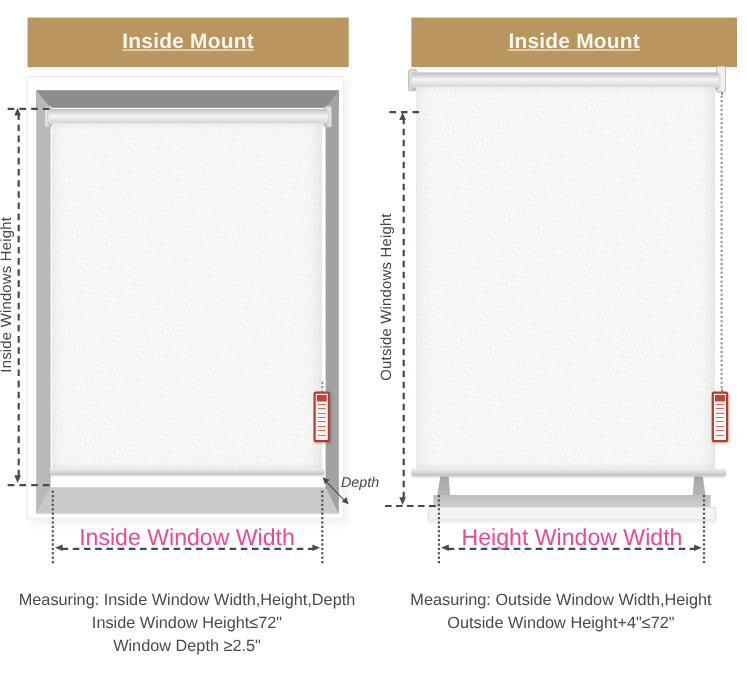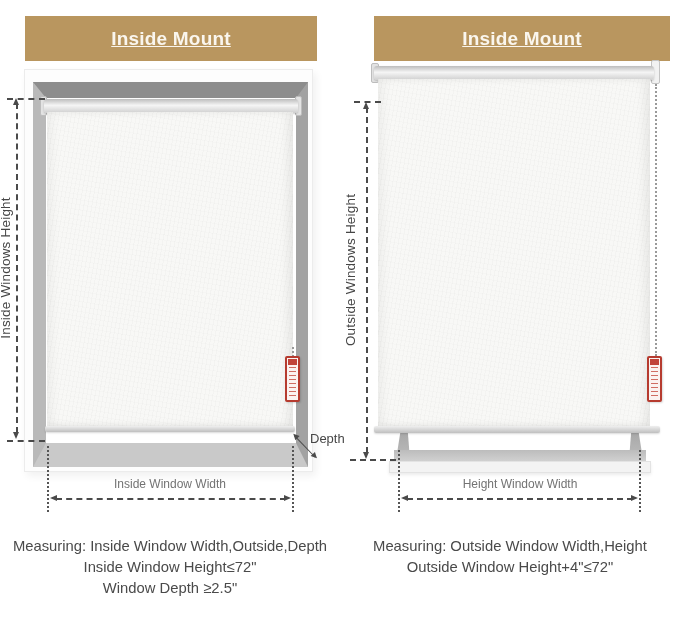--- a/index.html
+++ b/index.html
@@ -74,21 +74,21 @@
   .hdash{height:0;border-top:2px dashed #4a4a4a;}
   .vdot{width:0;border-left:2px dotted #555;}
   .ah{width:0;height:0;border-style:solid;border-color:transparent;}
   .ah-up{border-width:0 3.5px 7px 3.5px;border-bottom-color:#4a4a4a;}
   .ah-down{border-width:7px 3.5px 0 3.5px;border-top-color:#4a4a4a;}
   .ah-left{border-width:3.5px 7px 3.5px 0;border-right-color:#4a4a4a;}
   .ah-right{border-width:3.5px 0 3.5px 7px;border-left-color:#4a4a4a;}
 
   .vlabel{width:220px;height:18px;text-align:center;transform:rotate(-90deg);
     font-size:13.5px;color:#464646;letter-spacing:.2px;}
-  .wlabel{width:220px;text-align:center;font-size:12px;color:#737373;}
+  .wlabel{width:220px;text-align:center;font-size:21px;color:#ec4899;}
   .depth-label{font-size:13px;color:#464646;}
   .depth-arrow{left:294px;top:436px;width:30px;height:0;transform:rotate(46deg);transform-origin:0 50%;}
   .depth-line{position:absolute;left:0;top:-1px;width:30px;border-top:1.5px solid #4a4a4a;}
   .dah{position:absolute;width:0;height:0;border-style:solid;border-color:transparent;}
   .dah-l{left:-2px;top:-4px;border-width:3px 6px 3px 0;border-right-color:#4a4a4a;}
   .dah-r{left:26px;top:-4px;border-width:3px 0 3px 6px;border-left-color:#4a4a4a;}
 
   
   .notes{font-size:14.8px;line-height:21px;color:#4a4a4a;text-align:center;white-space:nowrap;}
   .notes-left{left:8px;top:536px;width:324px;}
@@ -129,21 +129,21 @@
   <div class="abs hdash" style="left:56px;top:498px;width:230px;"></div>
   <div class="abs ah ah-left" style="left:50px;top:495px;"></div>
   <div class="abs ah ah-right" style="left:284px;top:495px;"></div>
   <div class="abs wlabel" style="left:60px;top:477px;">Inside Window Width</div>
 
   <div class="abs depth-arrow">
     <div class="depth-line"></div>
     <div class="dah dah-l"></div>
     <div class="dah dah-r"></div>
   </div>
-  <div class="abs depth-label" style="left:310px;top:431px;">Depth</div>
+  <div class="abs depth-label" style="left:310px;top:431px;font-style:italic;">Depth</div>
 
   <div class="abs cap r-cap-a"></div>
   <div class="abs cap r-cap-b"></div>
   <div class="abs roller r-roller"></div>
   <div class="abs fabric r-fabric"></div>
 
   <div class="abs jamb jamb-l"></div>
   <div class="abs jamb jamb-r"></div>
   <div class="abs sill-top"></div>
   <div class="abs sill-front"></div>
@@ -163,21 +163,21 @@
   <div class="abs vlabel" style="left:242px;top:261px;">Outside Windows Height</div>
 
   <div class="abs vdot" style="left:398px;top:450px;height:62px;"></div>
   <div class="abs vdot" style="left:639px;top:450px;height:62px;"></div>
   <div class="abs hdash" style="left:407px;top:498px;width:226px;"></div>
   <div class="abs ah ah-left" style="left:401px;top:495px;"></div>
   <div class="abs ah ah-right" style="left:631px;top:495px;"></div>
   <div class="abs wlabel" style="left:410px;top:477px;">Height Window Width</div>
 
   <div class="abs notes notes-left">
-    <div>Measuring: Inside Window Width,Outside,Depth</div>
+    <div>Measuring: Inside Window Width,Height,Depth</div>
     <div>Inside Window Height≤72"</div>
     <div>Window Depth ≥2.5"</div>
   </div>
   <div class="abs notes notes-right">
     <div>Measuring: Outside Window Width,Height</div>
     <div>Outside Window Height+4"≤72"</div>
   </div>
 
 </div>
 

